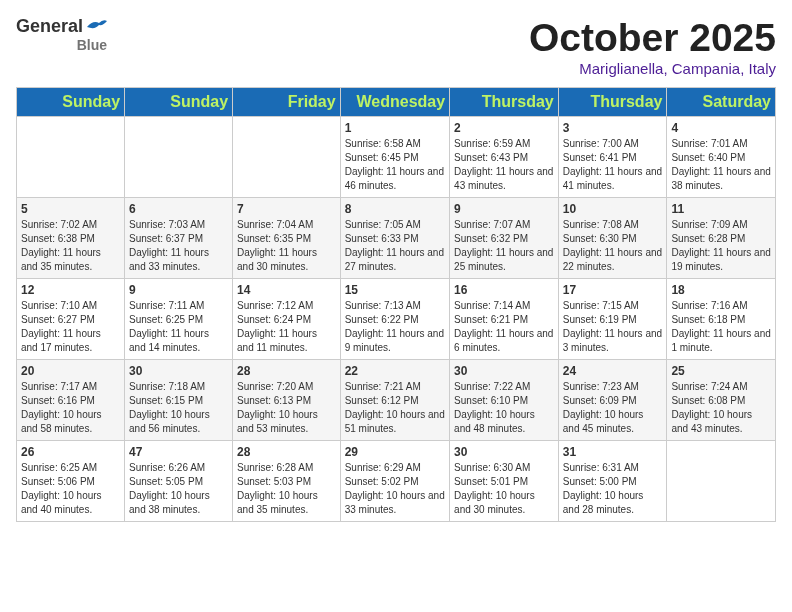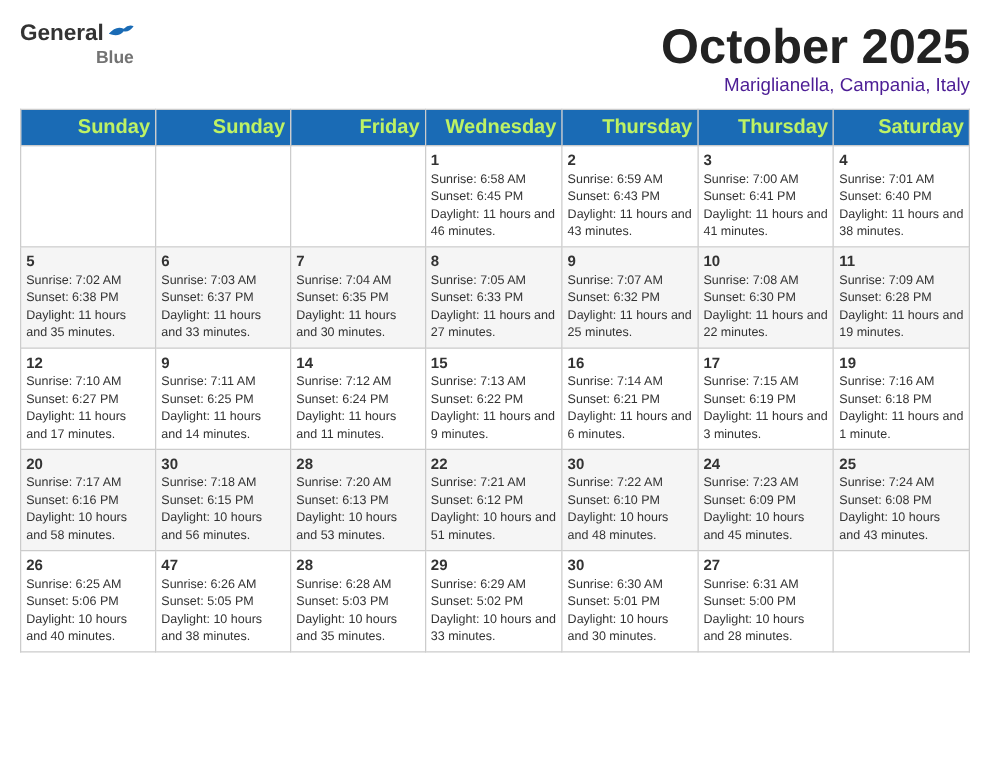--- a/index.html
+++ b/index.html
@@ -193,21 +193,21 @@
         </td>
         <td>
           <span class="day-number">16</span>
           <div class="cell-text">Sunrise: 7:14 AM<br>Sunset: 6:21 PM<br>Daylight: 11 hours and 6 minutes.</div>
         </td>
         <td>
           <span class="day-number">17</span>
           <div class="cell-text">Sunrise: 7:15 AM<br>Sunset: 6:19 PM<br>Daylight: 11 hours and 3 minutes.</div>
         </td>
         <td>
-          <span class="day-number">19</span>
+          <span class="day-number">18</span>
           <div class="cell-text">Sunrise: 7:16 AM<br>Sunset: 6:18 PM<br>Daylight: 11 hours and 1 minute.</div>
         </td>
       </tr>
       <tr>
         <td>
           <span class="day-number">20</span>
           <div class="cell-text">Sunrise: 7:17 AM<br>Sunset: 6:16 PM<br>Daylight: 10 hours and 58 minutes.</div>
         </td>
         <td>
           <span class="day-number">30</span>
@@ -249,19 +249,19 @@
         </td>
         <td>
           <span class="day-number">29</span>
           <div class="cell-text">Sunrise: 6:29 AM<br>Sunset: 5:02 PM<br>Daylight: 10 hours and 33 minutes.</div>
         </td>
         <td>
           <span class="day-number">30</span>
           <div class="cell-text">Sunrise: 6:30 AM<br>Sunset: 5:01 PM<br>Daylight: 10 hours and 30 minutes.</div>
         </td>
         <td>
-          <span class="day-number">27</span>
+          <span class="day-number">31</span>
           <div class="cell-text">Sunrise: 6:31 AM<br>Sunset: 5:00 PM<br>Daylight: 10 hours and 28 minutes.</div>
         </td>
         <td class="empty-cell"></td>
       </tr>
     </tbody>
 </table>
 
 </body></html>

